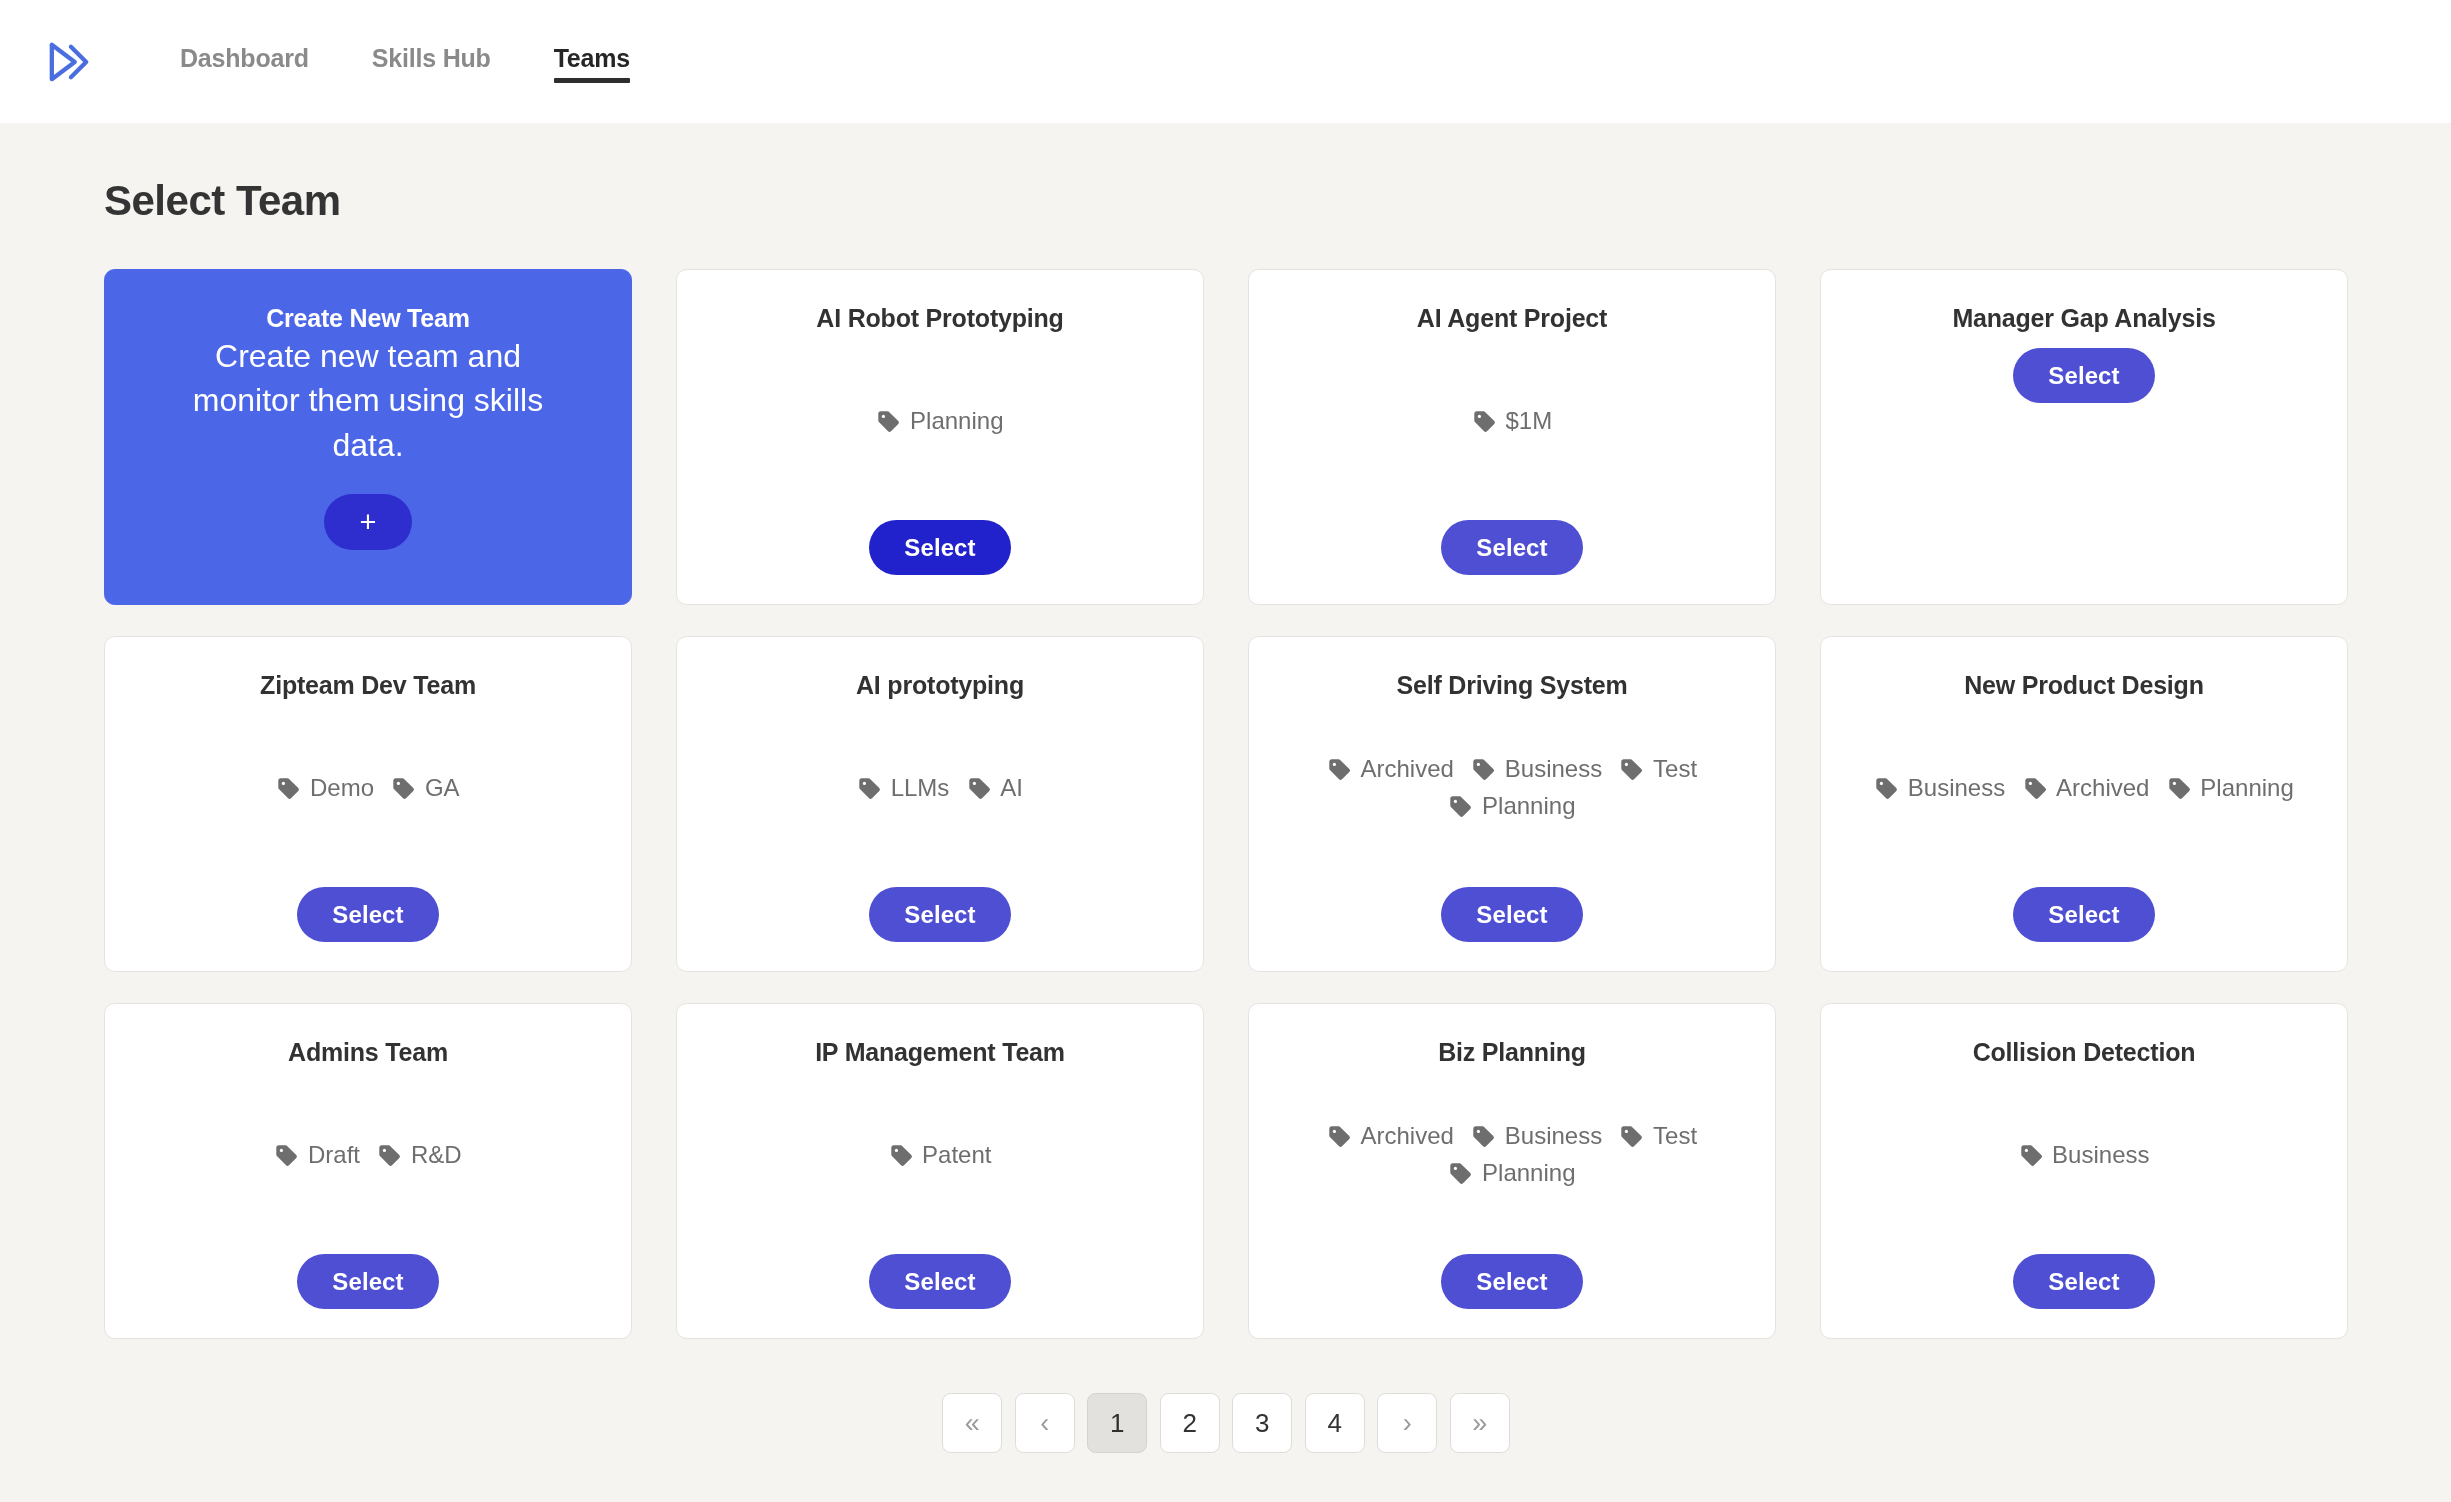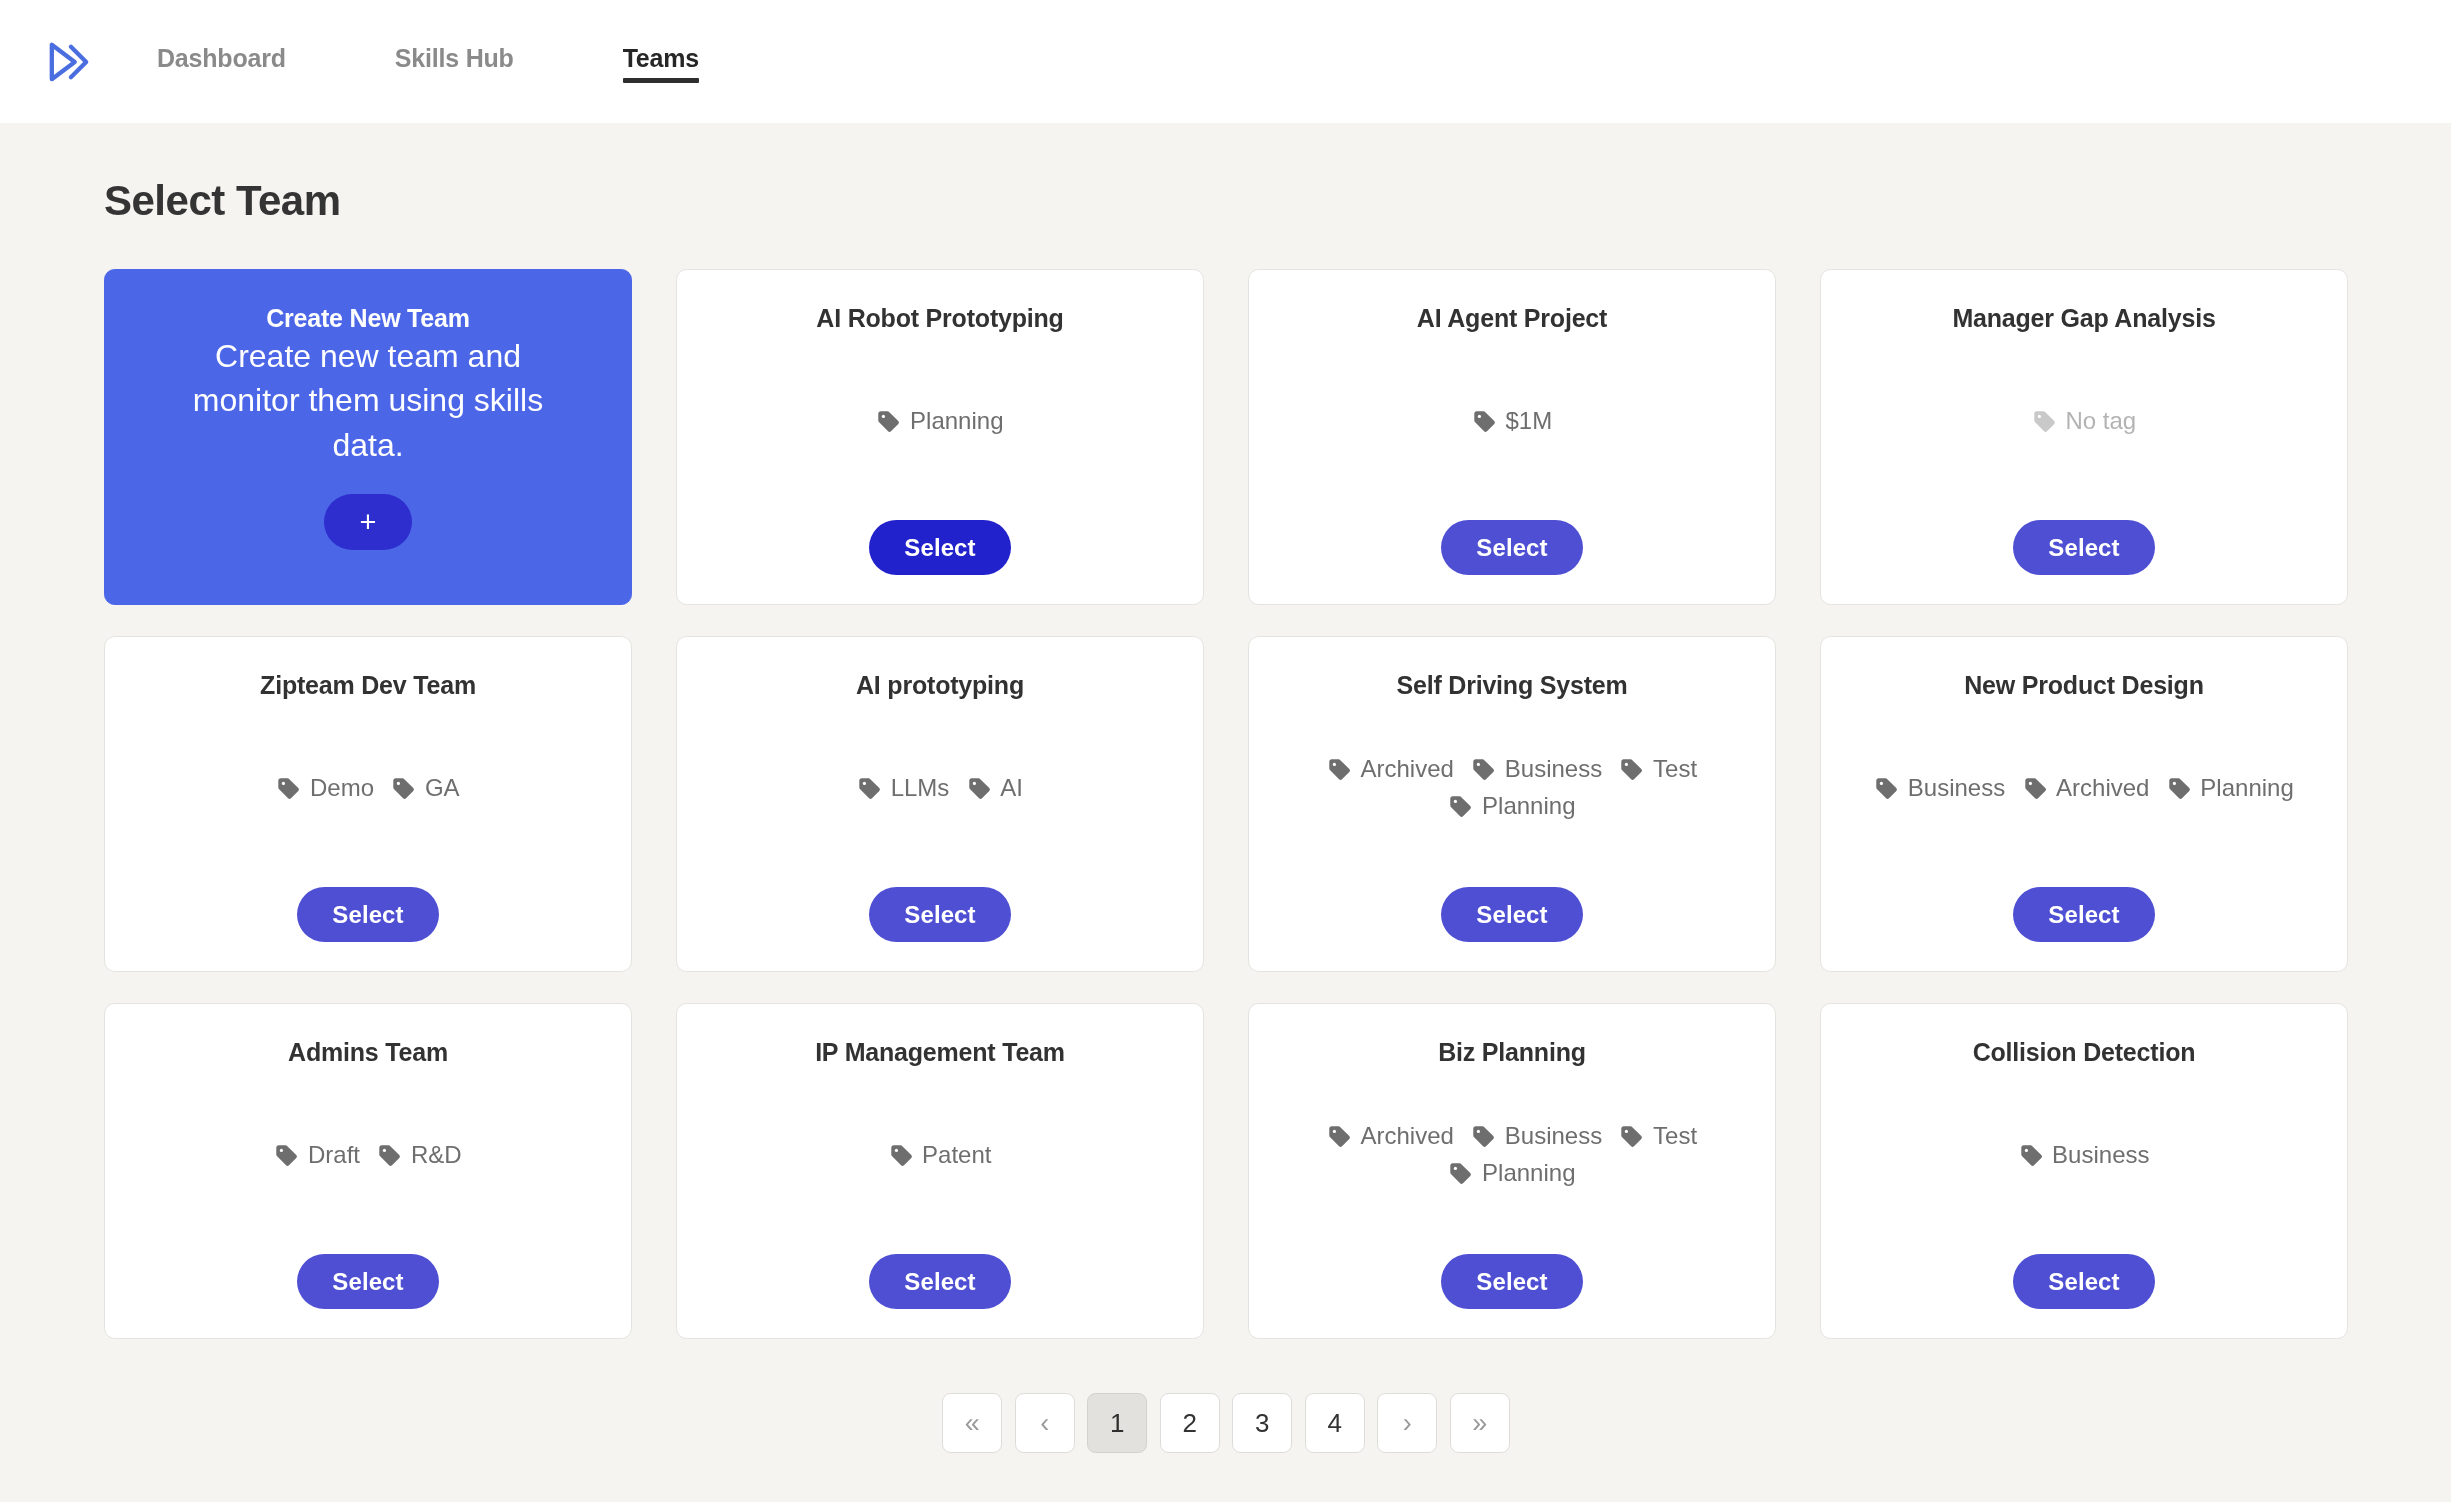--- a/index.html
+++ b/index.html
@@ -32,23 +32,22 @@
     height: 54px;
     display: flex;
     align-items: center;
     justify-content: center;
     flex: 0 0 auto;
   }
 
   .nav {
     display: flex;
     align-items: center;
-    margin-left: 61px;
+    margin-left: 84px;
     height: 100%;
-    gap: 46px;
   }
 
   .nav-item {
     font-size: 25px;
     font-weight: bold;
     color: #8a8a8a;
     padding: 0 0 5.8px 0;
     margin-right: 63px;
     position: relative;
     cursor: pointer;
@@ -370,29 +369,20 @@
                 <path d="M21.4 11.6 12.8 3A2.6 2.6 0 0 0 11 2.2H4.6A2.4 2.4 0 0 0 2.2 4.6V11a2.6 2.6 0 0 0 .8 1.8l8.6 8.6a2 2 0 0 0 2.8 0l7-7a2 2 0 0 0 0-2.8Z" fill="#6e6e6e"></path>
                 <circle cx="7.1" cy="7.1" r="1.55" fill="#ffffff"></circle>
               </svg></span>
             <span>$1M</span>
           </span>
         </div>
         <button class="select-btn">Select</button>
       </div>
       <div class="card">
         <div class="card-title">Manager Gap Analysis</div>
-        <div class="card-tags">
-          <span class="tag muted">
-            <span class="tag-ico"><svg width="25" height="25" viewBox="0 0 24 24" aria-hidden="true">
-                <path d="M21.4 11.6 12.8 3A2.6 2.6 0 0 0 11 2.2H4.6A2.4 2.4 0 0 0 2.2 4.6V11a2.6 2.6 0 0 0 .8 1.8l8.6 8.6a2 2 0 0 0 2.8 0l7-7a2 2 0 0 0 0-2.8Z" fill="#c9c9c9"></path>
-                <circle cx="7.1" cy="7.1" r="1.55" fill="#ffffff"></circle>
-              </svg></span>
-            <span>No tag</span>
-          </span>
-        </div>
         <button class="select-btn">Select</button>
       </div>
       <div class="card">
         <div class="card-title">Zipteam Dev Team</div>
         <div class="card-tags">
           <span class="tag">
             <span class="tag-ico"><svg width="25" height="25" viewBox="0 0 24 24" aria-hidden="true">
                 <path d="M21.4 11.6 12.8 3A2.6 2.6 0 0 0 11 2.2H4.6A2.4 2.4 0 0 0 2.2 4.6V11a2.6 2.6 0 0 0 .8 1.8l8.6 8.6a2 2 0 0 0 2.8 0l7-7a2 2 0 0 0 0-2.8Z" fill="#6e6e6e"></path>
                 <circle cx="7.1" cy="7.1" r="1.55" fill="#ffffff"></circle>
               </svg></span>

